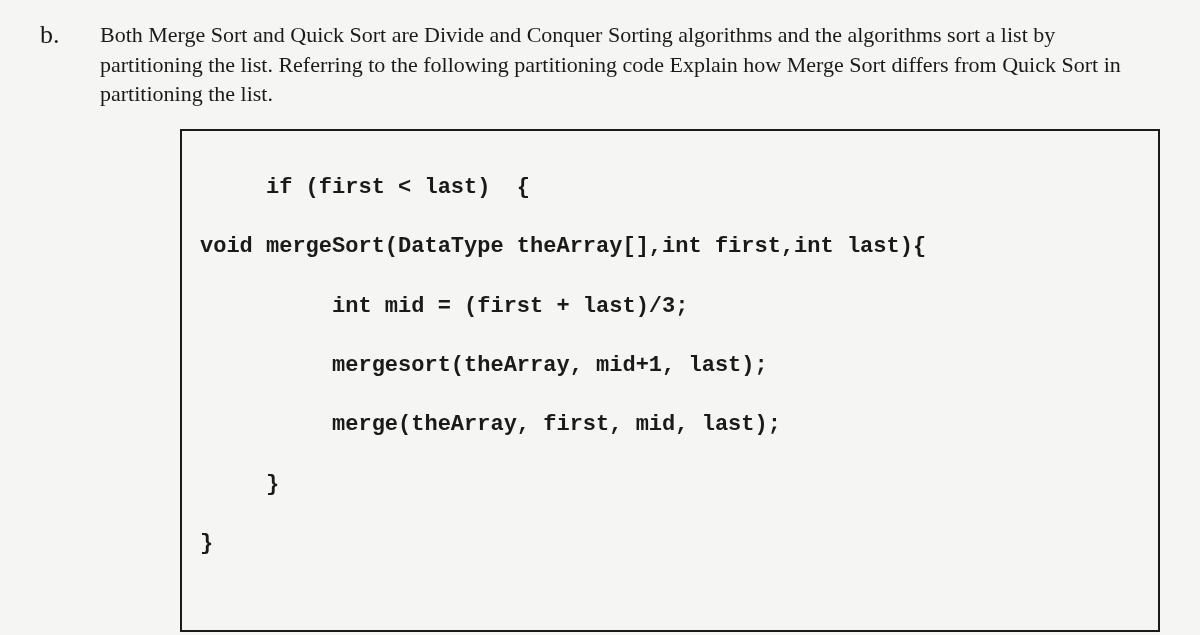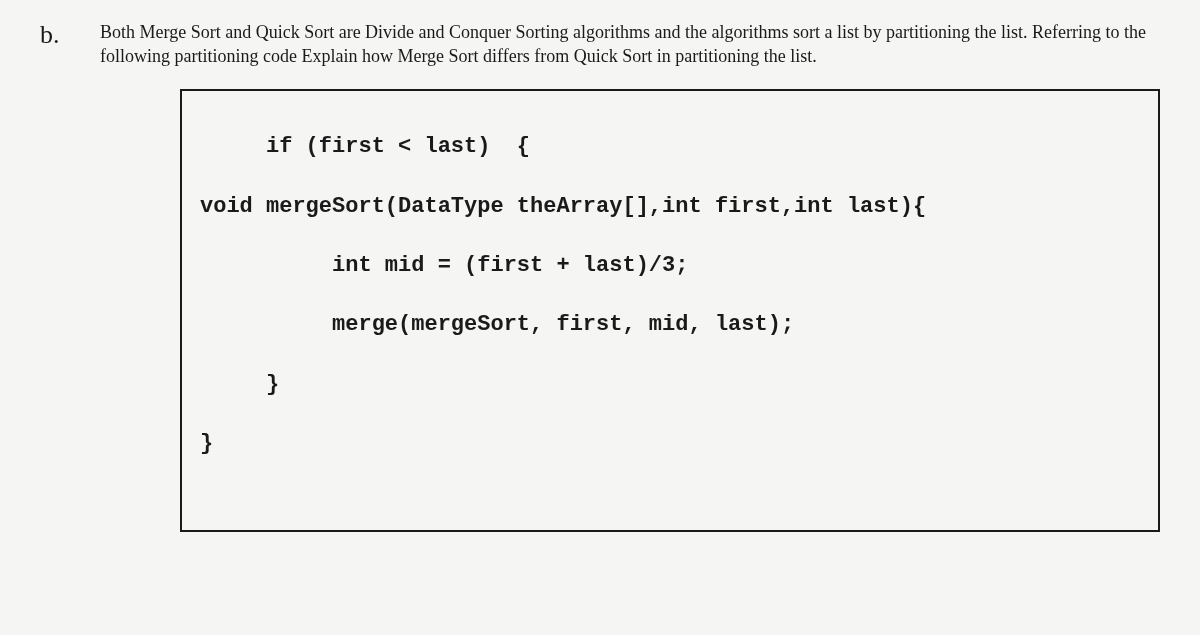--- a/index.html
+++ b/index.html
@@ -21,21 +21,21 @@
     }
     .question-label {
       font-size: 26px;
       font-weight: normal;
       min-width: 30px;
     }
     .question-content {
       flex: 1;
     }
     .question-text {
-      font-size: 18px;
+      font-size: 22px;
       line-height: 1.35;
       margin-bottom: 20px;
     }
     .code-box {
       border: 2px solid #1a1a1a;
       padding: 12px 18px;
       font-family: 'Courier New', Courier, monospace;
       font-size: 22px;
       font-weight: bold;
       line-height: 1.35;
@@ -53,19 +53,20 @@
 
 <div class="question-container">
   <div class="question-label">b.</div>
   <div class="question-content">
     <div class="question-text">Both Merge Sort and Quick Sort are Divide and Conquer Sorting algorithms and the algorithms sort a list by partitioning the list.  Referring to the following partitioning code Explain how Merge Sort differs from Quick Sort in partitioning the list.</div>
 
     <div class="code-box">
 <span class="code-line">     if (first &lt; last)  {</span>
 <span class="code-line">void mergeSort(DataType theArray[],int first,int last){</span>
 <span class="code-line">          int mid = (first + last)/3;</span>
-<span class="code-line">          merge(mergeSort, first, mid, last);</span>
+<span class="code-line">          mergesort(theArray, mid+1, last);</span>
+<span class="code-line">          merge(theArray, first, mid, last);</span>
 <span class="code-line">     }</span>
 <span class="code-line">}</span>
     </div>
 
   </div>
 </div>
 
 </body></html>

